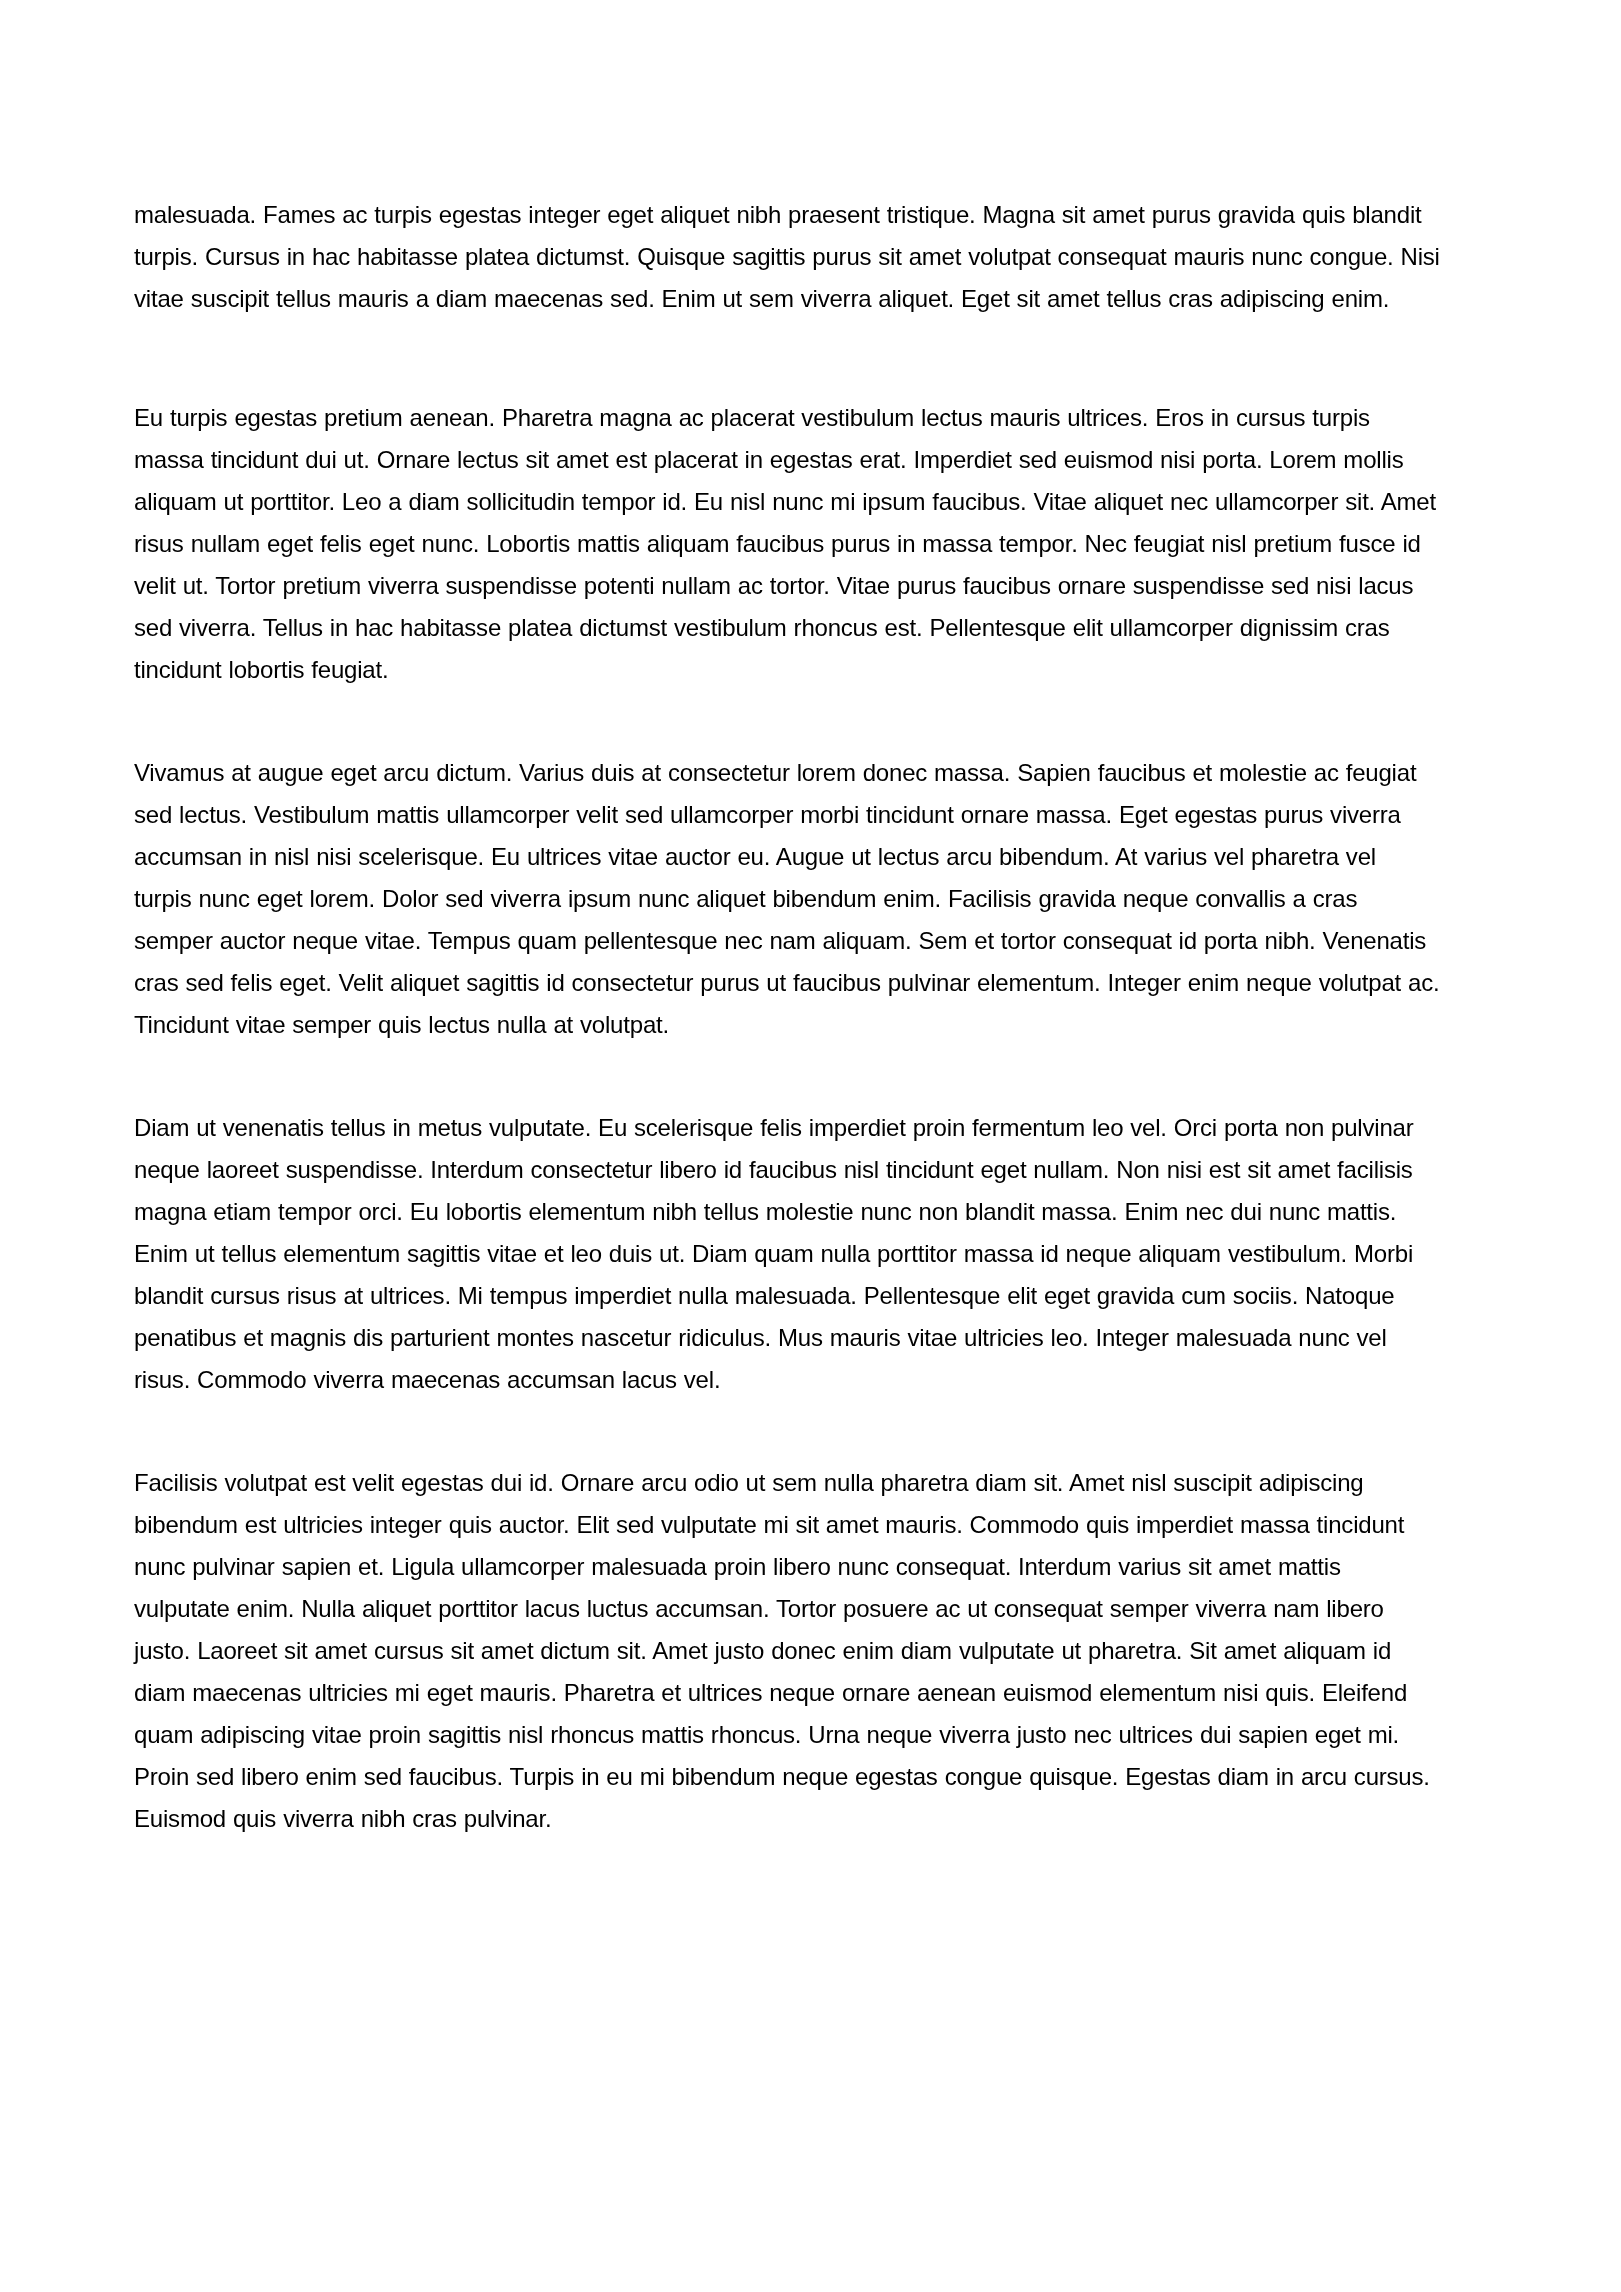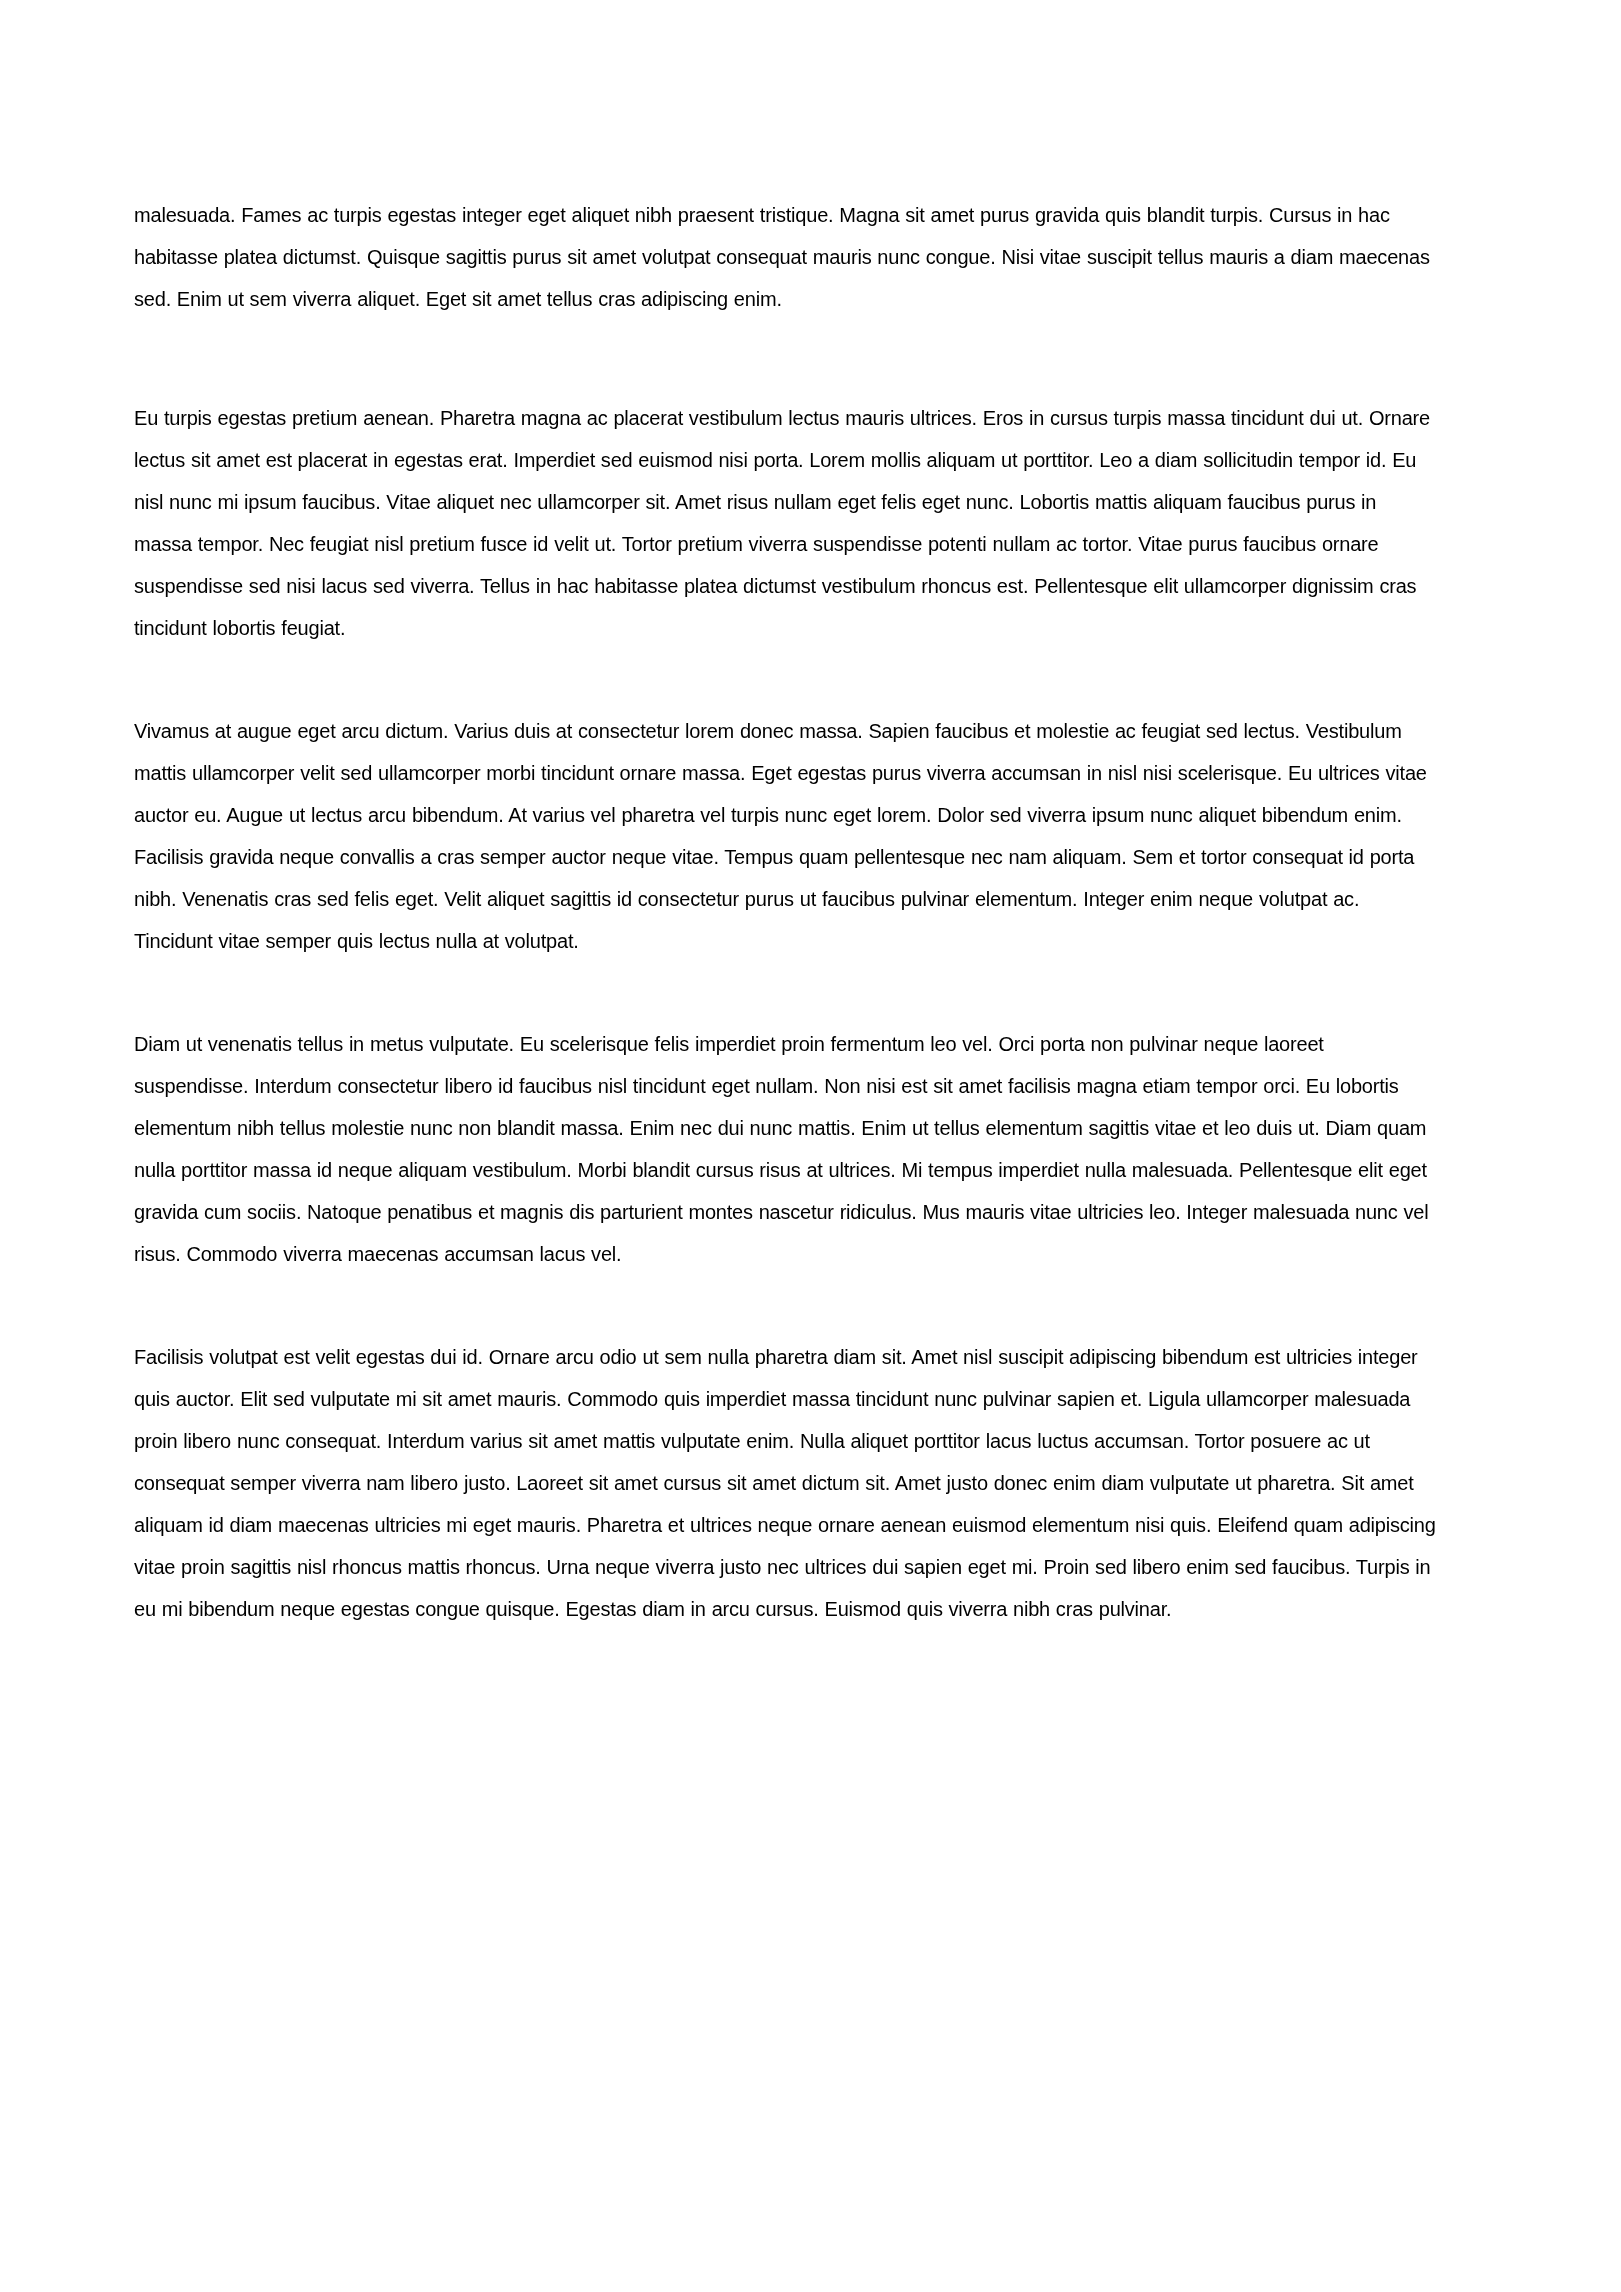--- a/index.html
+++ b/index.html
@@ -13,21 +13,21 @@
     height: 2293px;
     background: #ffffff;
     box-sizing: border-box;
     padding: 194px 181px 0 134px;
     overflow: hidden;
   }
   .page p {
     margin: 0 0 61px 0;
     max-width: 1306px;
     font-family: "Liberation Sans", "DejaVu Sans", sans-serif;
-    font-size: 20px;
+    font-size: 24px;
     line-height: 42px;
     letter-spacing: -0.2px;
     color: #000000;
     text-align: left;
     word-spacing: 0.5px;
   }
   .page p.para-first {
     margin-bottom: 77px;
   }
 </style>

